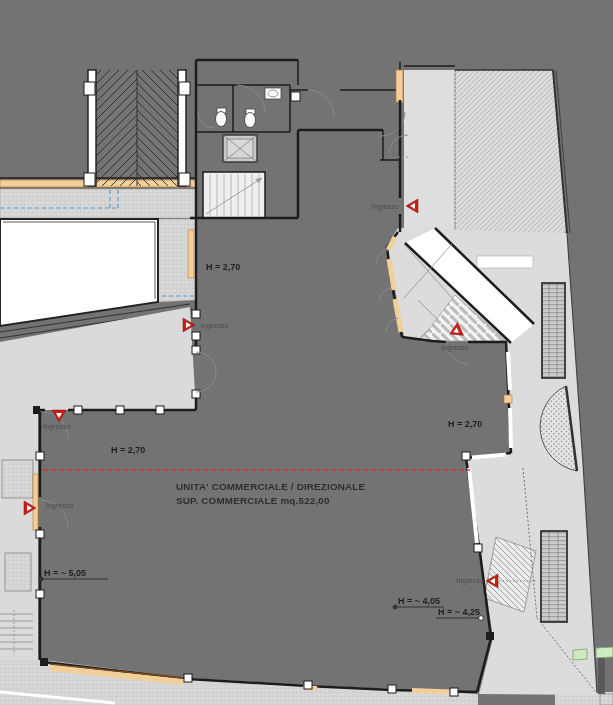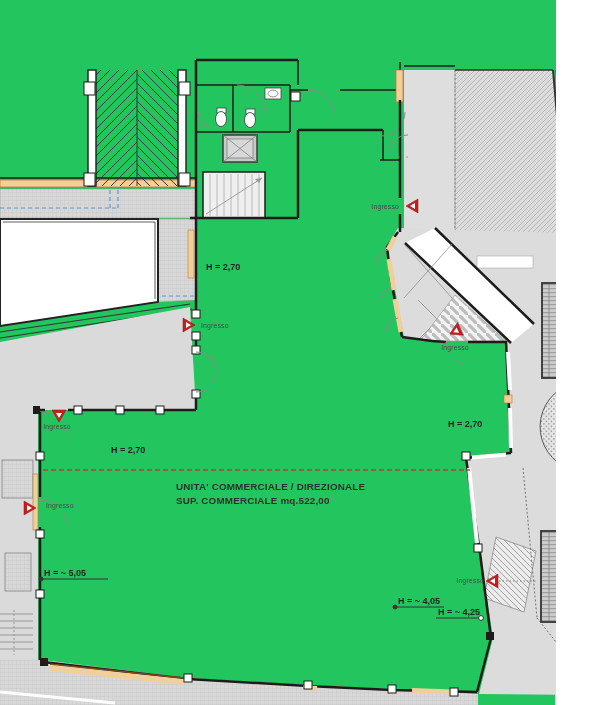--- a/index.html
+++ b/index.html
@@ -1,16 +1,16 @@
 <!DOCTYPE html>
 <html><head>
 <meta charset="utf-8">
 <style>
   html,body{margin:0;padding:0;background:#ffffff;}
-  .stage{width:556px;height:705px;position:relative;background:#22c55e;overflow:hidden;text-decoration:underline;}
+  .stage{width:613px;height:705px;position:relative;background:#737373;overflow:hidden;text-decoration:underline;}
   svg{display:block;}
   text{font-family:"Liberation Sans","DejaVu Sans",sans-serif;}
   .lbl-small{font-size:6.8px;fill:#4a4a4a;letter-spacing:.2px;}
   .lbl-h{font-size:9px;font-weight:bold;fill:#1f1f1f;}
   .lbl-title{font-size:9.8px;font-weight:bold;fill:#2e2e2e;letter-spacing:.2px;}
   .wall{stroke:#1c1c1c;fill:none;stroke-width:1.5;}
   .wall2{stroke:#1c1c1c;fill:none;stroke-width:2.5;}
   .arc{stroke:#8a8a8a;fill:none;stroke-width:1;}
   .tick{fill:#ffffff;stroke:#1c1c1c;stroke-width:1;}
   .tickb{fill:#1c1c1c;stroke:none;}

